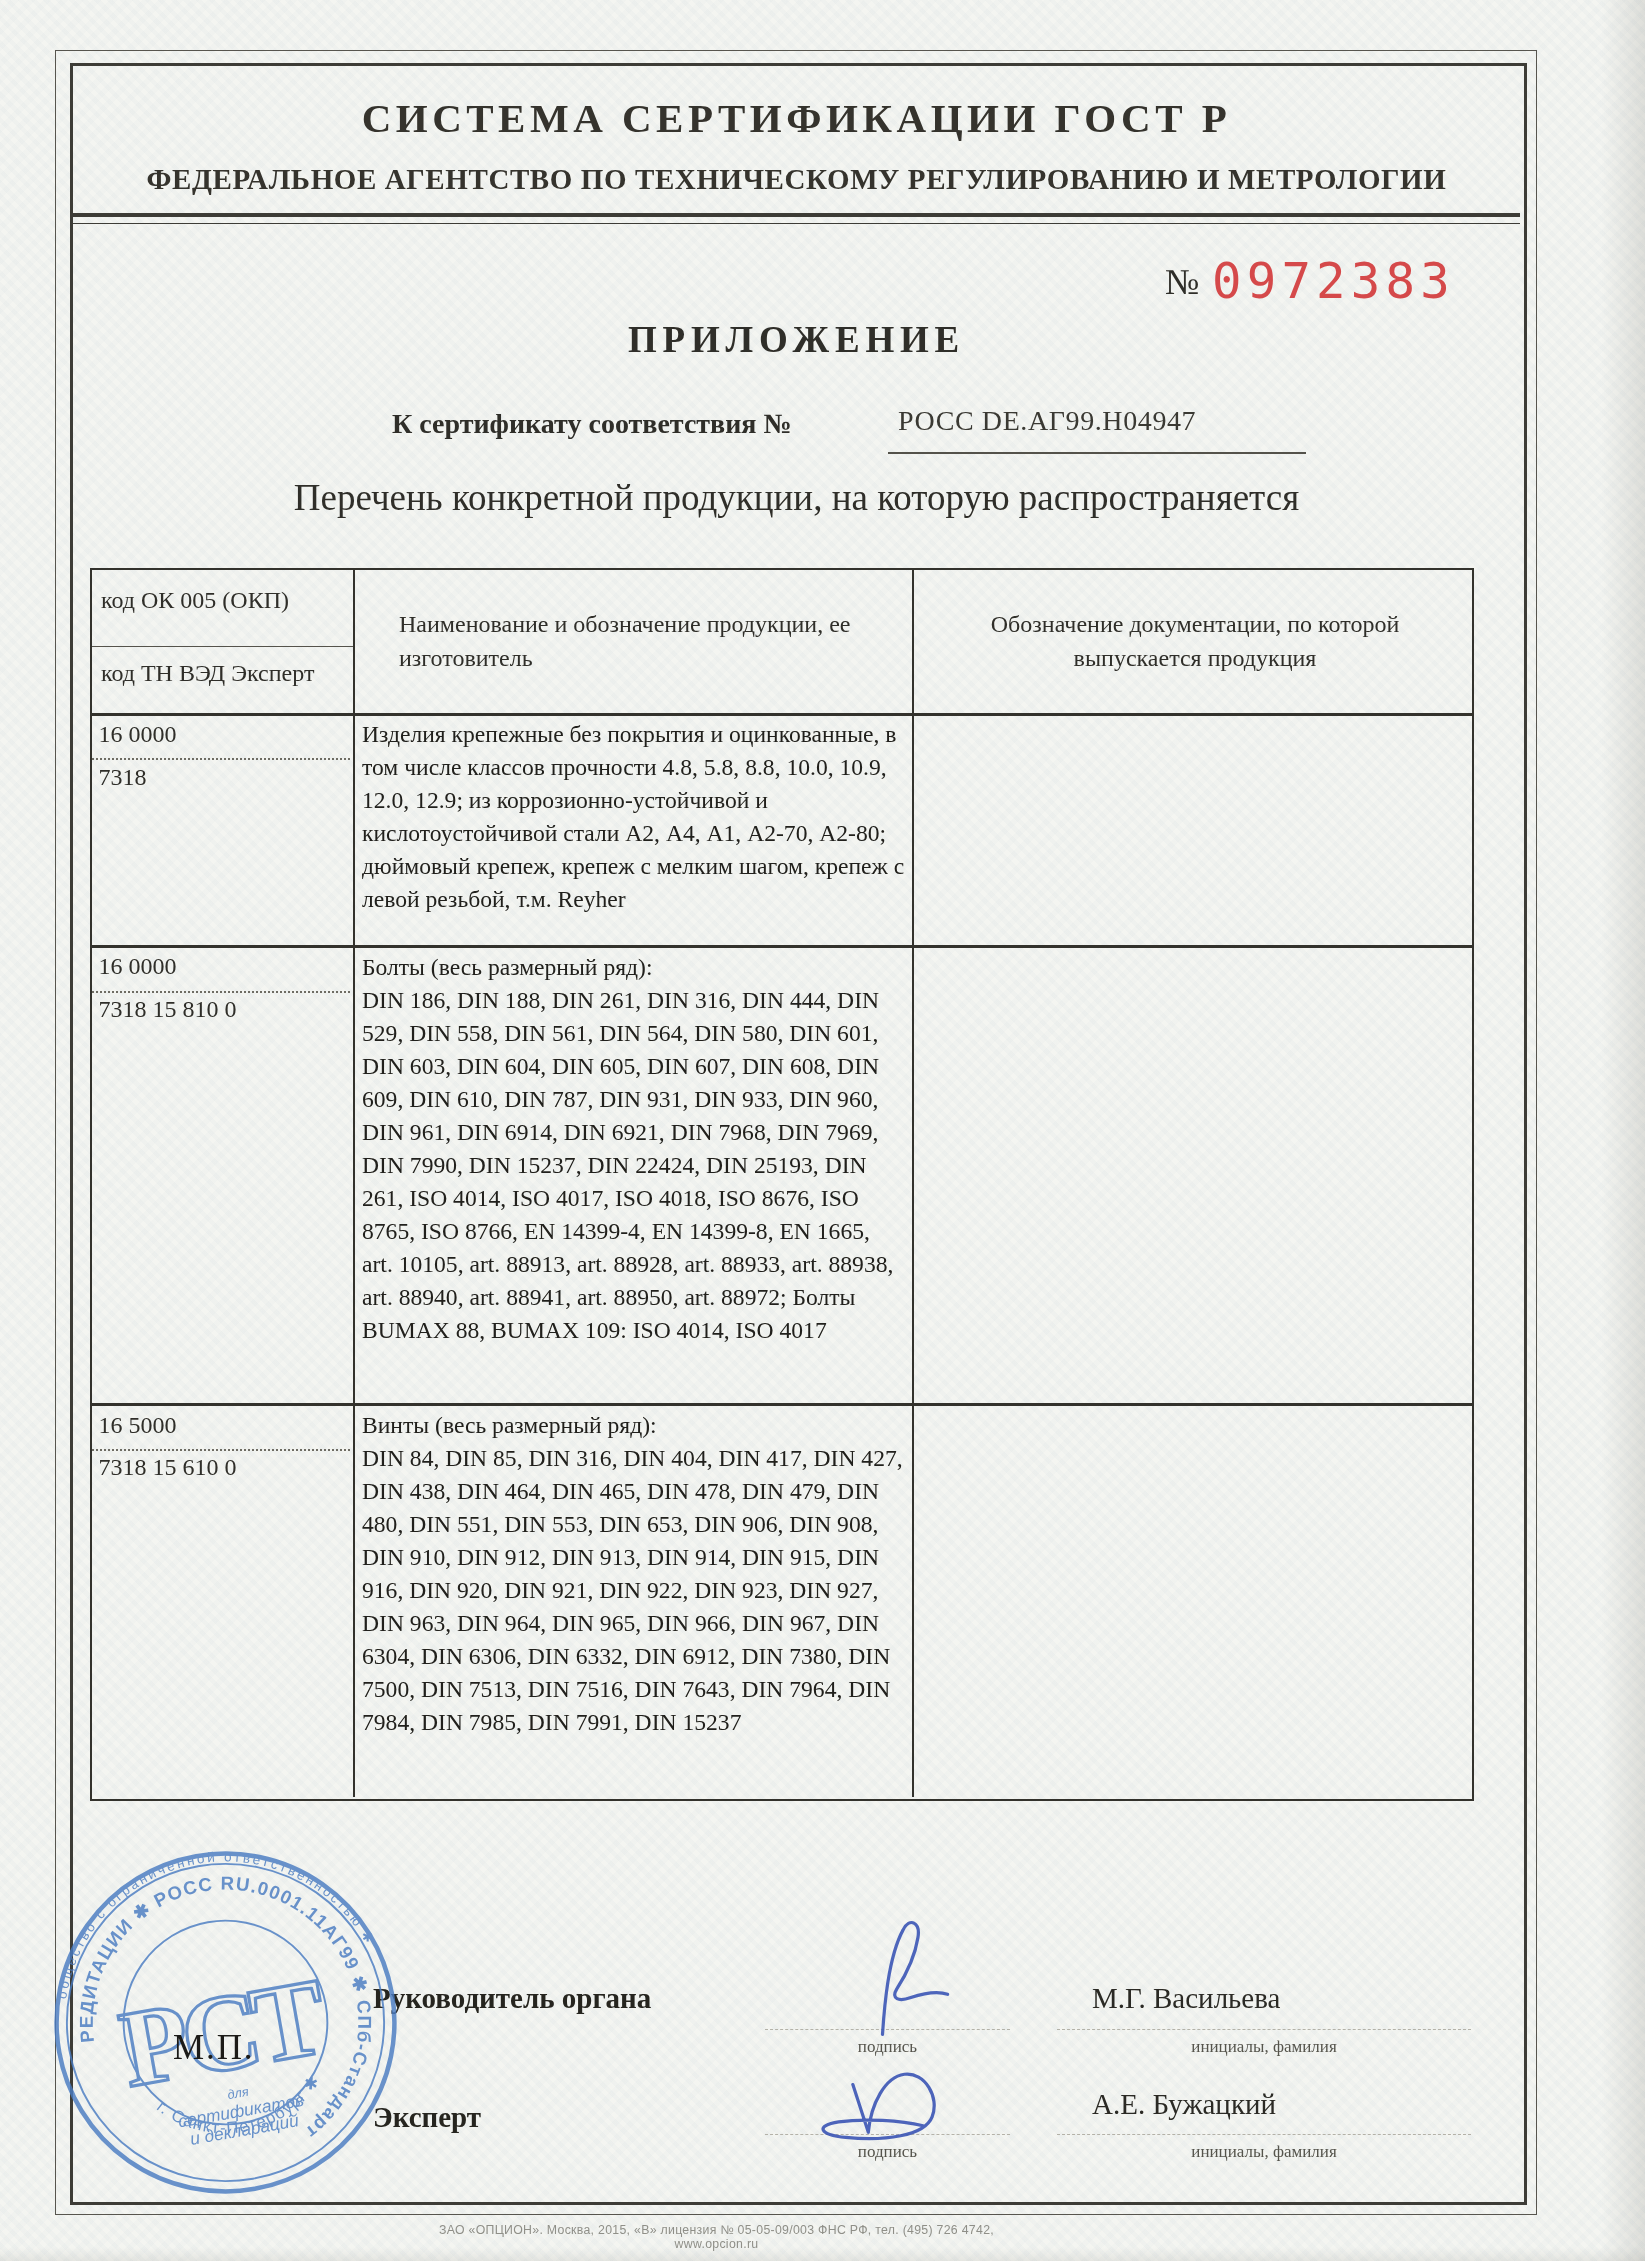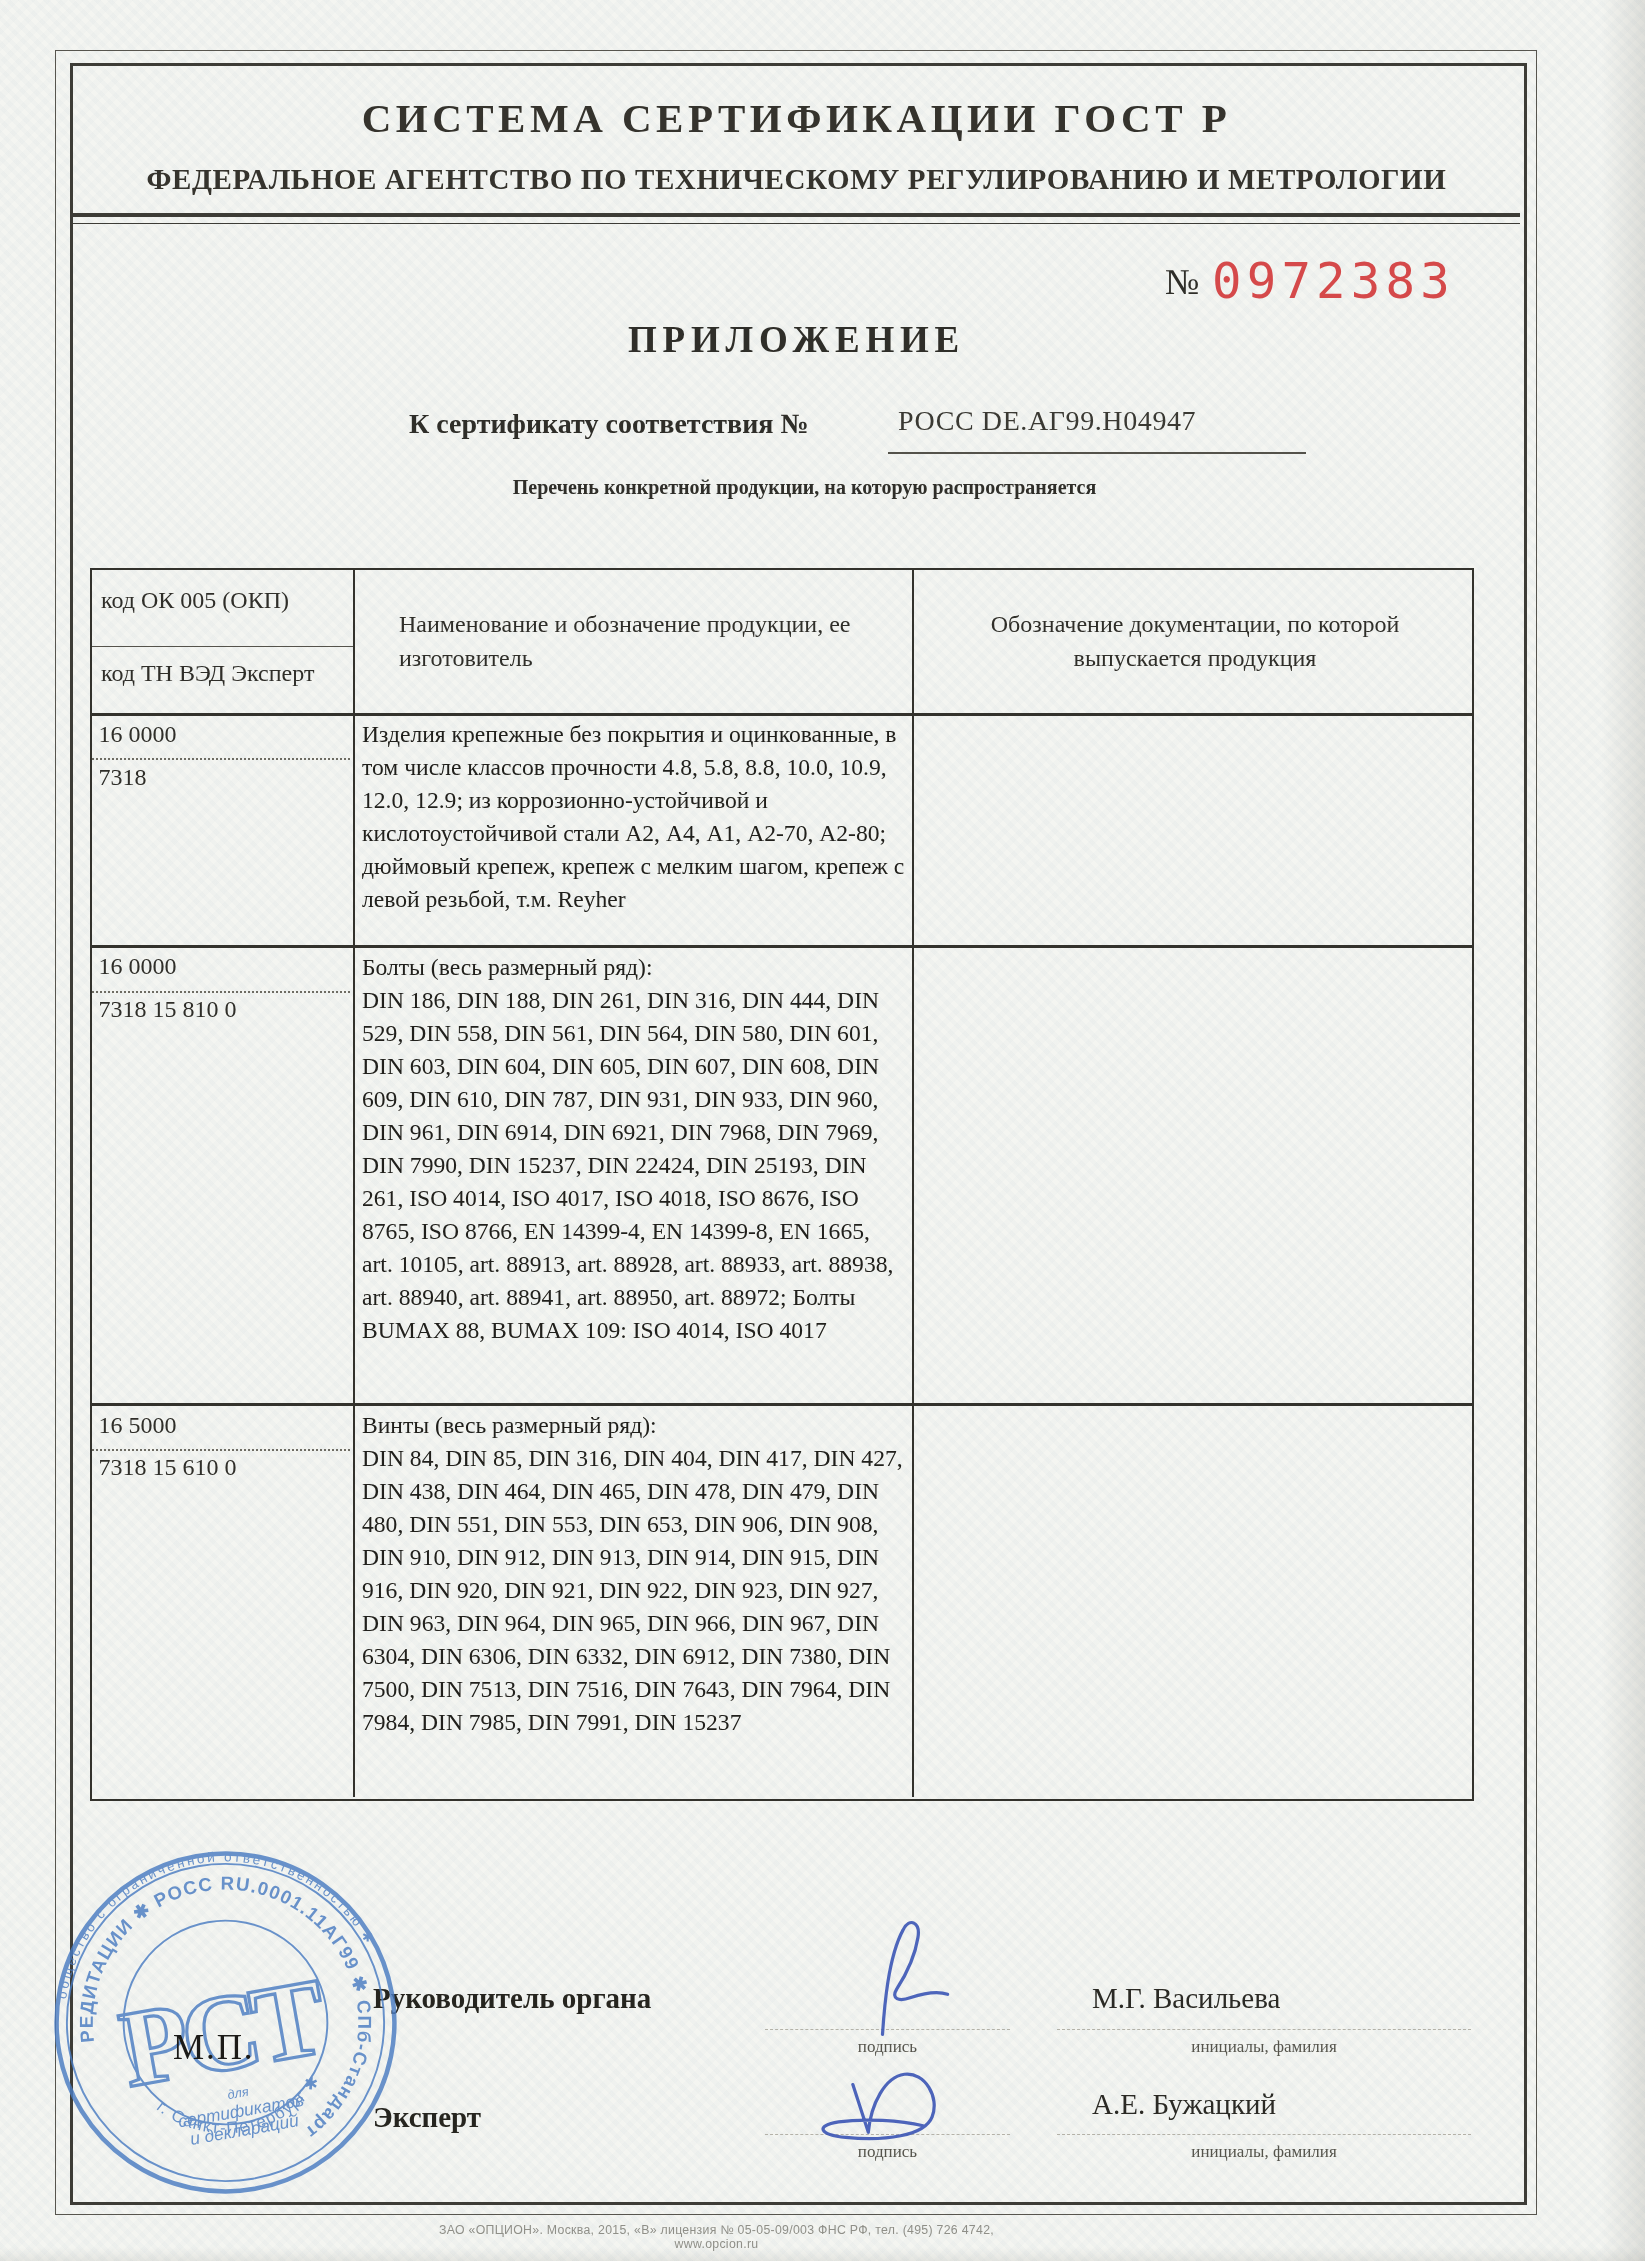--- a/index.html
+++ b/index.html
@@ -19,24 +19,24 @@
   .abs{position:absolute;}
   .border-outer{left:55px;top:50px;width:1480px;height:2163px;border:1.9px solid #57554e;}
   .border-inner{left:70px;top:63px;width:1451px;height:2136px;border:3.2px solid #3d3c36;}
   .rule{background:#3d3c36;}
   .title-1{left:73px;top:94px;width:1447px;text-align:center;font-size:41px;font-weight:bold;letter-spacing:4.5px;color:#35332d;}
   .title-2{left:73px;top:163px;width:1447px;text-align:center;font-size:29px;font-weight:bold;letter-spacing:0.6px;color:#35332d;}
   .num-label{left:1165px;top:261px;font-size:36px;color:#2f2e29;}
   .num-value{left:1212px;top:253px;font-size:49px;letter-spacing:5.2px;
     font-family:"DejaVu Sans Mono", monospace;color:#d5494a;}
   .appendix{left:73px;top:318px;width:1447px;text-align:center;font-size:37px;font-weight:bold;letter-spacing:5.8px;color:#2f2e29;}
-  .cert-label{left:392px;top:408px;font-size:28px;font-weight:bold;color:#2f2e29;margin-left:17px;}
+  .cert-label{left:392px;top:408px;font-size:28px;font-weight:bold;color:#2f2e29;}
   .cert-number{left:898px;top:405px;font-size:28px;letter-spacing:0.6px;color:#3a3933;}
   .cert-underline{left:888px;top:452px;width:418px;height:1.9px;background:#54524a;}
-  .purpose-1{left:73px;top:476px;width:1447px;text-align:center;font-size:20px;font-weight:bold;color:#2f2e29;padding-left:8px;}
+  .purpose-1{left:73px;top:476px;width:1447px;text-align:center;font-size:37px;font-weight:normal;color:#2f2e29;}
   .purpose-2{left:73px;top:516px;width:1447px;text-align:center;font-size:28px;font-weight:bold;color:#2f2e29;}
 
   .tbl{left:90px;top:568px;width:1384px;height:1233px;border:2.6px solid #33322c;box-sizing:border-box;}
   .tbl .v1{left:261px;top:0;width:1.9px;height:1227px;background:#33322c;}
   .tbl .v2{left:820px;top:0;width:1.9px;height:1227px;background:#33322c;}
   .tbl .h-head{left:0;top:143px;width:1380px;height:3.2px;background:#33322c;}
   .tbl .h-r1{left:0;top:375px;width:1380px;height:2.6px;background:#33322c;}
   .tbl .h-r2{left:0;top:833px;width:1380px;height:2.6px;background:#33322c;}
   .tbl .c1-div{left:0;top:76px;width:261px;height:1.3px;background:#55534b;}
   .hdr-c1a{left:9px;top:17px;width:245px;font-size:24px;color:#2f2e29;}

